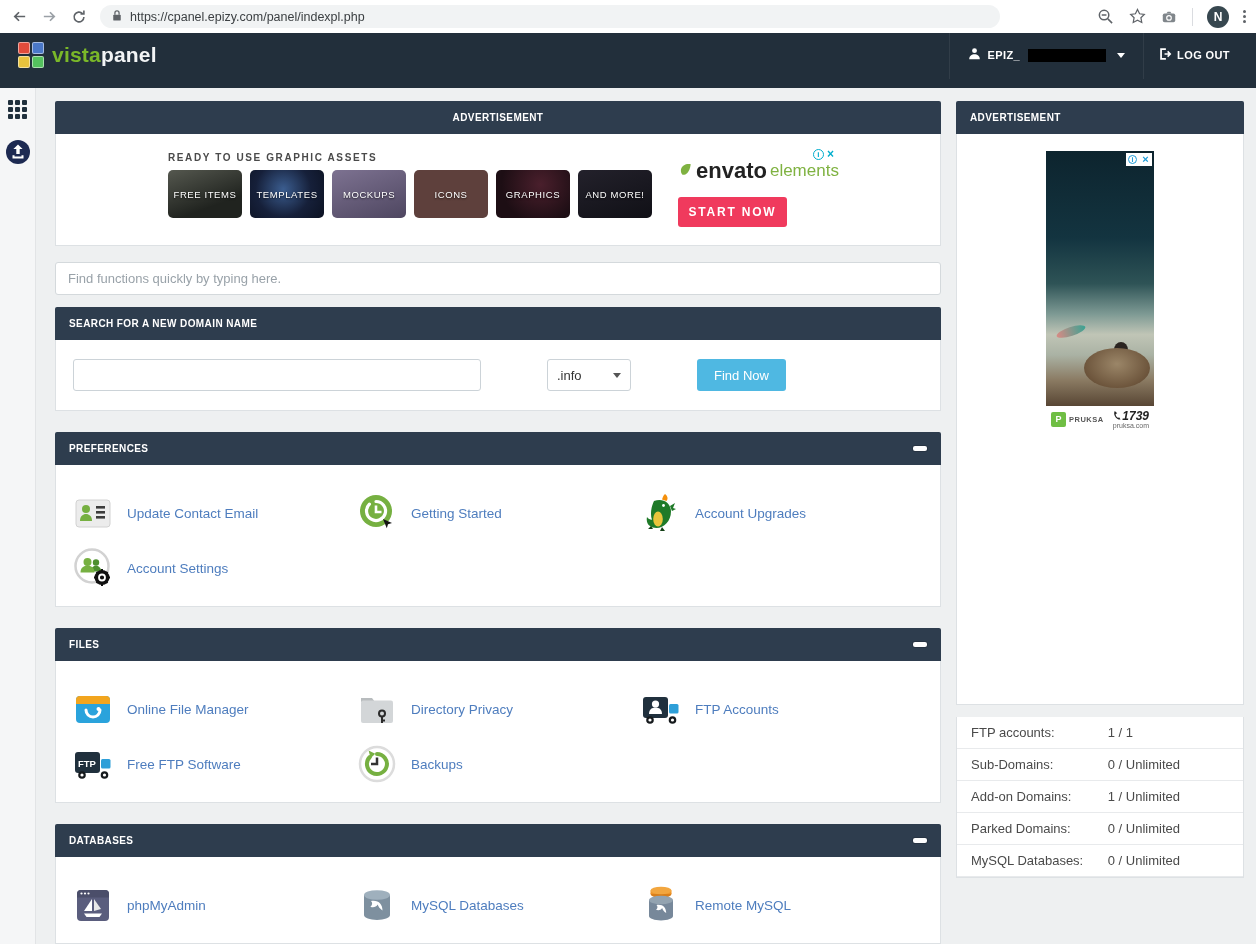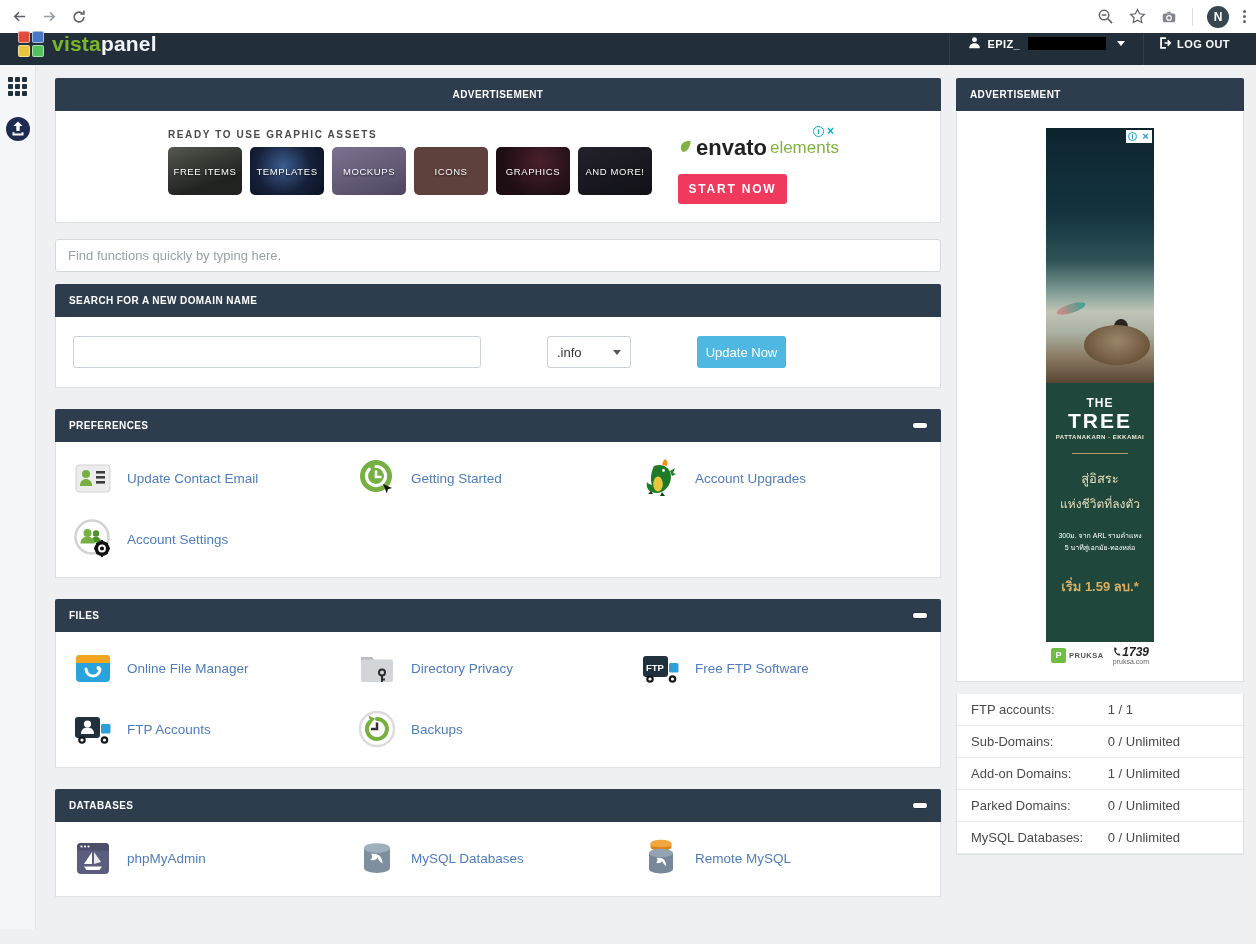--- a/index.html
+++ b/index.html
@@ -13,21 +13,21 @@
     padding:0 12px;gap:8px;max-width:900px;}
   .url-text{font-size:12.5px;color:#3c4043;}
   .chrome-right{display:flex;align-items:center;gap:14px;margin-left:auto;}
   .divider-v{width:1px;height:18px;background:#dadce0;}
   .avatar{width:22px;height:22px;border-radius:50%;background:#37474f;color:#fff;font-size:12px;
     font-weight:bold;display:flex;align-items:center;justify-content:center;}
   .kebab{display:flex;flex-direction:column;gap:2px;}
   .kebab i{width:3px;height:3px;border-radius:50%;background:#5f6368;}
 
   
-  .topnav{height:32px;background:#222f3b;display:flex;align-items:center;padding:0 12px 11px 18px;}
+  .topnav{height:55px;background:#222f3b;display:flex;align-items:center;padding:0 12px 11px 18px;}
   .logo{display:flex;align-items:center;gap:8px;}
   .logo-squares{display:grid;grid-template-columns:12px 12px;grid-template-rows:12px 12px;gap:2px;}
   .logo-squares i{border-radius:2px;border:1px solid rgba(255,255,255,.5);}
   .sq-r{background:#e04b3b}.sq-b{background:#4a78c8}.sq-y{background:#e8c33d}.sq-g{background:#54c15e}
   .wordmark{font-size:21px;font-weight:bold;letter-spacing:.2px;}
   .wm-vista{color:#7ab829}.wm-panel{color:#f2f4f5}
   .nav-right{margin-left:auto;display:flex;align-items:stretch;height:47px;}
   .user-menu{display:flex;align-items:center;gap:7px;padding:0 18px;border-left:1px solid rgba(255,255,255,.07);
     border-right:1px solid rgba(255,255,255,.07);cursor:pointer;}
   .user-name{color:#fff;font-size:11px;font-weight:bold;letter-spacing:.4px;}
@@ -89,21 +89,21 @@
   .tld-select{margin-left:39px;width:84px;height:32px;border:1px solid #ccd3d8;border-radius:3px;
     display:flex;align-items:center;justify-content:space-between;padding:0 9px;font-size:13px;color:#333;
     background:#fff;cursor:pointer;}
   .tld-caret{width:0;height:0;border-left:4px solid transparent;border-right:4px solid transparent;
     border-top:5px solid #555;}
   .check-btn{margin-left:39px;width:89px;height:32px;background:#4fb8e2;border:none;border-radius:3px;
     color:#fff;font-size:13px;display:flex;align-items:center;justify-content:center;cursor:pointer;}
 
   
   .feat-sec{margin-top:21px;}
-  .items{padding:15px 16px 17px;display:grid;grid-template-columns:1fr 1fr 1fr;row-gap:19px;}
+  .items{padding:27px 16px 17px;display:grid;grid-template-columns:1fr 1fr 1fr;row-gap:13px;}
   .item{display:flex;align-items:center;gap:13px;cursor:pointer;}
   .item .ic{width:42px;height:42px;flex:0 0 42px;display:flex;align-items:center;justify-content:center;}
   .item .lbl{font-size:13.5px;color:#4e7dbe;}
 
   
   .tall-ad-panel{height:571px;display:flex;justify-content:center;padding-top:17px;}
   .tall-ad{width:108px;height:540px;position:relative;display:flex;flex-direction:column;cursor:pointer;}
   .ad-photo{height:255px;position:relative;
     background:linear-gradient(180deg,#0d242e 0%,#133440 34%,#2e5356 52%,#7e9a94 64%,#c0c5b6 72%,#aab2a4 80%,#8a7a62 90%,#584634 100%);}
   .ad-icons{position:absolute;top:2px;right:2px;display:flex;}
@@ -151,20 +151,29 @@
   <span class="nav-ic">
     <svg width="17" height="17" viewBox="0 0 18 18">
         <path d="M3 9h11M9.5 4.5L14 9l-4.5 4.5" stroke="#9aa0a6" stroke-width="1.8" fill="none"></path>
       </svg>
   </span>
   <span class="nav-ic">
     <svg width="16" height="16" viewBox="0 0 18 18">
         <path d="M14.5 9a5.5 5.5 0 1 1-1.6-3.9M14.5 1.8v3.8h-3.8" stroke="#5f6368" stroke-width="1.8" fill="none"></path>
       </svg>
   </span>
+  <div class="url-pill">
+    <span>
+      <svg width="10" height="13" viewBox="0 0 12 14">
+          <rect x="1.5" y="6" width="9" height="7" rx="1" fill="#5f6368"></rect>
+          <path d="M3.5 6V4a2.5 2.5 0 0 1 5 0v2" stroke="#5f6368" stroke-width="1.5" fill="none"></path>
+        </svg>
+    </span>
+    <span class="url-text">https://cpanel.epizy.com/panel/indexpl.php</span>
+  </div>
   <div class="chrome-right">
     <span class="nav-ic">
       <svg width="17" height="17" viewBox="0 0 18 18">
           <circle cx="7.5" cy="7.5" r="5" stroke="#5f6368" stroke-width="1.6" fill="none"></circle>
           <path d="M11.5 11.5L16 16M5 7.5h5" stroke="#5f6368" stroke-width="1.6"></path>
         </svg>
     </span>
     <span class="nav-ic">
       <svg width="17" height="17" viewBox="0 0 18 18">
           <path d="M9 1.5l2.2 4.6 5 .7-3.6 3.5.9 5L9 13l-4.5 2.3.9-5L1.8 6.8l5-.7z" stroke="#5f6368" stroke-width="1.3" fill="none"></path>
@@ -287,21 +296,21 @@
     <div class="domain-sec">
       <div class="bar">
           <span>SEARCH FOR A NEW DOMAIN NAME</span>
         </div>
       <div class="panel domain-body">
         <input class="domain-input" style="">
         <div class="tld-select">
           <span>.info</span>
           <span class="tld-caret"></span>
         </div>
-        <button class="check-btn">Update Now</button>
+        <button class="check-btn">Find Now</button>
       </div>
     </div>
 
     
     <div class="feat-sec">
       <div class="bar">
         <span>PREFERENCES</span>
           <span class="spacer"></span>
         <span class="collapse-btn"></span>
       </div>
@@ -389,43 +398,43 @@
                 <path d="M25 27.5V34M25 31.5h3" stroke="#2b2b2b" stroke-width="2"></path>
               </svg>
           </span>
           <span class="lbl">Directory Privacy</span>
         </div>
         <div class="item">
           <span class="ic">
             <svg width="40" height="40" viewBox="0 0 40 40">
                 <rect x="2" y="8" width="25" height="21" rx="3" fill="#20303d"></rect>
                 <rect x="28" y="15" width="9.5" height="9.5" rx="1.5" fill="#2e9fd8"></rect>
-                <text x="5" y="22.5" font-size="9.5" font-weight="bold" fill="#fff" font-family="Liberation Sans, sans-serif">FTP</text>
-                <circle cx="9" cy="31" r="3.8" fill="#15191c"></circle>
-                <circle cx="9" cy="31" r="1.6" fill="#fff"></circle>
-                <circle cx="31.5" cy="31" r="3.8" fill="#15191c"></circle>
-                <circle cx="31.5" cy="31" r="1.6" fill="#fff"></circle>
-              </svg>
-          </span>
-          <span class="lbl">Free FTP Software</span>
-        </div>
-        <div class="item">
-          <span class="ic">
-            <svg width="40" height="40" viewBox="0 0 40 40">
-                <rect x="2" y="8" width="25" height="21" rx="3" fill="#20303d"></rect>
-                <rect x="28" y="15" width="9.5" height="9.5" rx="1.5" fill="#2e9fd8"></rect>
                 <circle cx="14.5" cy="15" r="3.6" fill="#fff"></circle>
                 <path d="M8 25c0-4.5 3-6.5 6.5-6.5S21 20.5 21 25z" fill="#fff"></path>
                 <circle cx="9" cy="31" r="3.8" fill="#15191c"></circle>
                 <circle cx="9" cy="31" r="1.6" fill="#fff"></circle>
                 <circle cx="31.5" cy="31" r="3.8" fill="#15191c"></circle>
                 <circle cx="31.5" cy="31" r="1.6" fill="#fff"></circle>
               </svg>
           </span>
           <span class="lbl">FTP Accounts</span>
+        </div>
+        <div class="item">
+          <span class="ic">
+            <svg width="40" height="40" viewBox="0 0 40 40">
+                <rect x="2" y="8" width="25" height="21" rx="3" fill="#20303d"></rect>
+                <rect x="28" y="15" width="9.5" height="9.5" rx="1.5" fill="#2e9fd8"></rect>
+                <text x="5" y="22.5" font-size="9.5" font-weight="bold" fill="#fff" font-family="Liberation Sans, sans-serif">FTP</text>
+                <circle cx="9" cy="31" r="3.8" fill="#15191c"></circle>
+                <circle cx="9" cy="31" r="1.6" fill="#fff"></circle>
+                <circle cx="31.5" cy="31" r="3.8" fill="#15191c"></circle>
+                <circle cx="31.5" cy="31" r="1.6" fill="#fff"></circle>
+              </svg>
+          </span>
+          <span class="lbl">Free FTP Software</span>
         </div>
         <div class="item">
           <span class="ic">
             <svg width="42" height="42" viewBox="0 0 42 42">
                 <circle cx="21" cy="21" r="17" fill="#fff" stroke="#dcdcdc" stroke-width="2.5"></circle>
                 <path d="M21 11a10 10 0 1 1-7.2 3" stroke="#76b041" stroke-width="4" fill="none" stroke-linecap="round"></path>
                 <path d="M14.6 15.2L12.6 7.6l6.6 3.2z" fill="#76b041"></path>
                 <path d="M21 14.5V21h-6" stroke="#333" stroke-width="2.5" fill="none"></path>
               </svg>
           </span>
@@ -496,33 +505,20 @@
                 <span class="i">i</span>
               </span>
             <span class="ad-ic-box">
                 <span class="x">×</span>
               </span>
           </div>
           <span class="feather"></span>
           <span class="head"></span>
           <span class="nest"></span>
         </div>
-        <div class="ad-green">
-          <div class="adg-the">THE</div>
-          <div class="adg-tree">TREE</div>
-          <div class="adg-sub">PATTANAKARN - EKKAMAI</div>
-          <div class="adg-div"></div>
-          <div class="adg-th1">สู่อิสระ</div>
-          <div class="adg-th2">แห่งชีวิตที่ลงตัว</div>
-          <div class="adg-small">
-            <div>300ม. จาก ARL รามคำแหง</div>
-            <div>5 นาทีสู่เอกมัย-ทองหล่อ</div>
-          </div>
-          <div class="adg-price">เริ่ม 1.59 ลบ.*</div>
-        </div>
         <div class="ad-footer">
           <span class="pruksa">
             <span class="pruksa-sq">P</span>
             <span class="pruksa-name">PRUKSA</span>
           </span>
           <span class="ad-call">
             <div class="ad-phone">
               <svg width="8" height="10" viewBox="0 0 10 12" style="margin-right:1px">
                   <path d="M2.2 1C1 3.2 1.2 6.2 3.2 8.7s4.6 3.4 6.2 2.8L8 9l-2 .5C4.3 8.2 3.3 6.6 3.3 4.6l2-.7z" fill="#222"></path>
                 </svg><span>1739</span>

